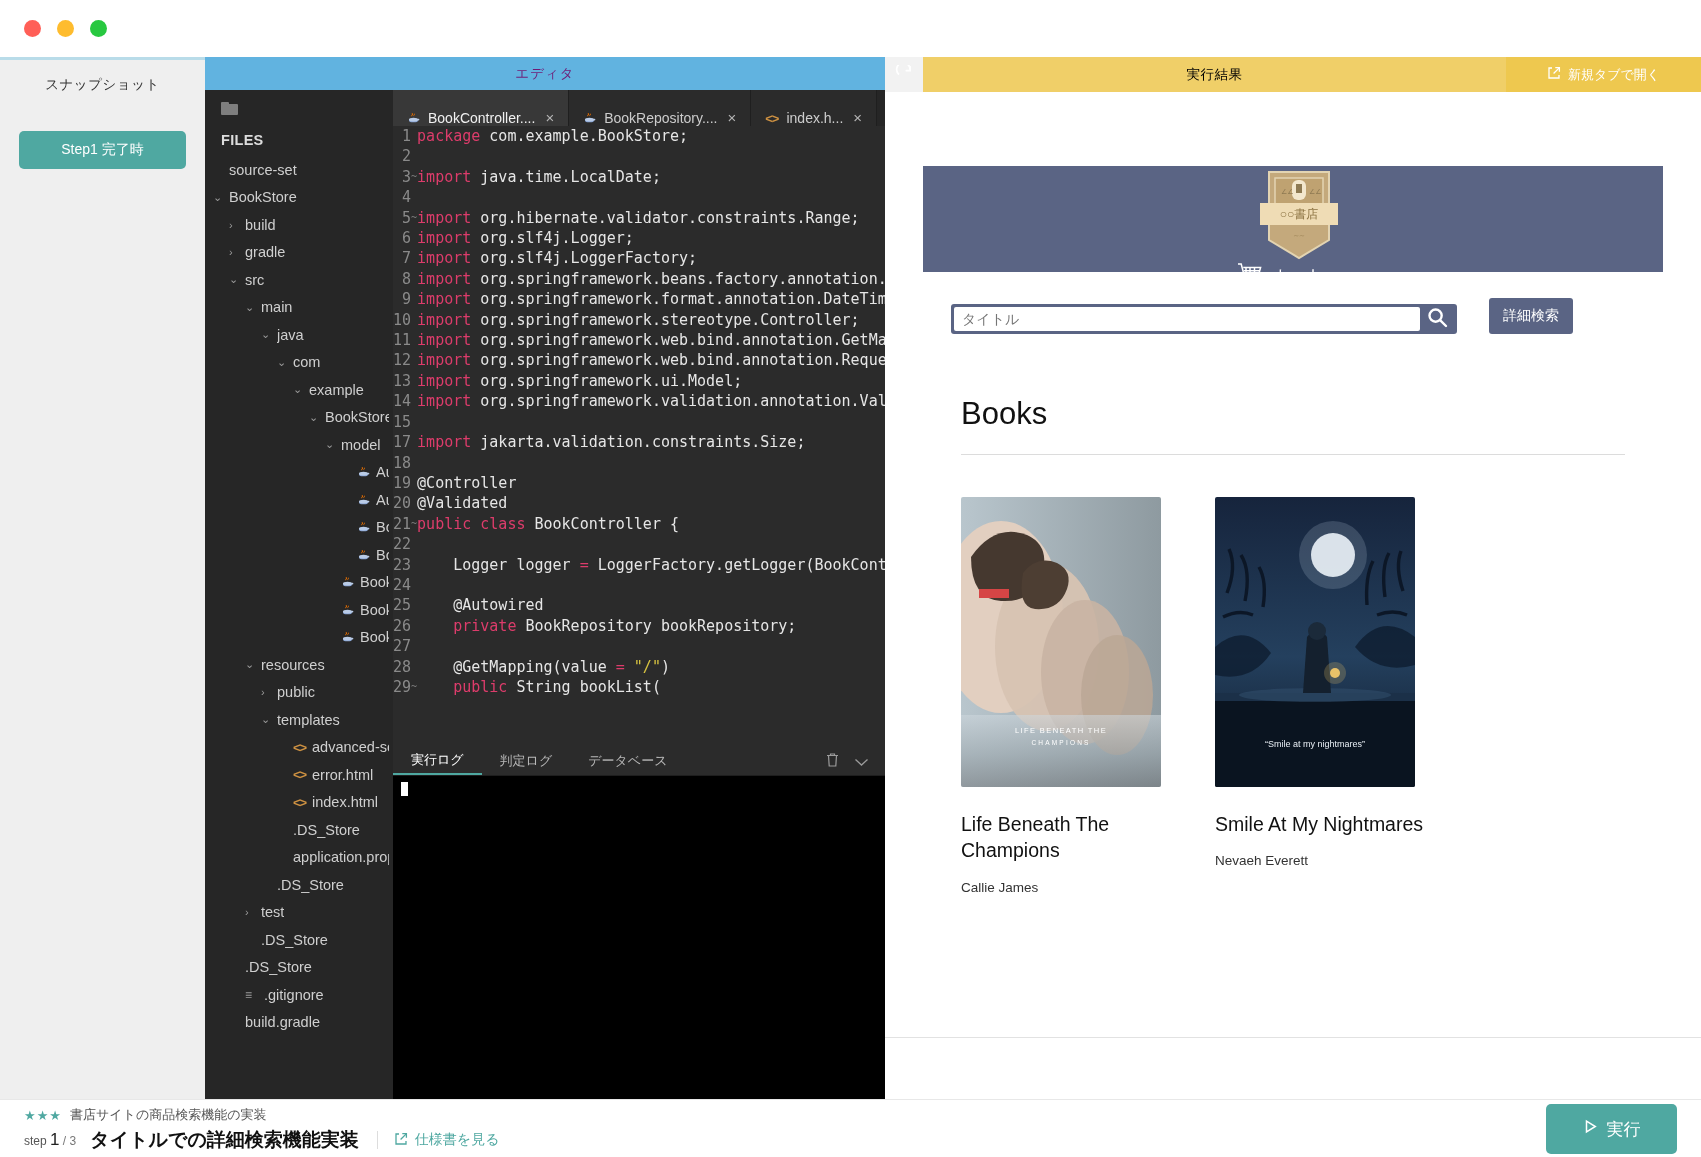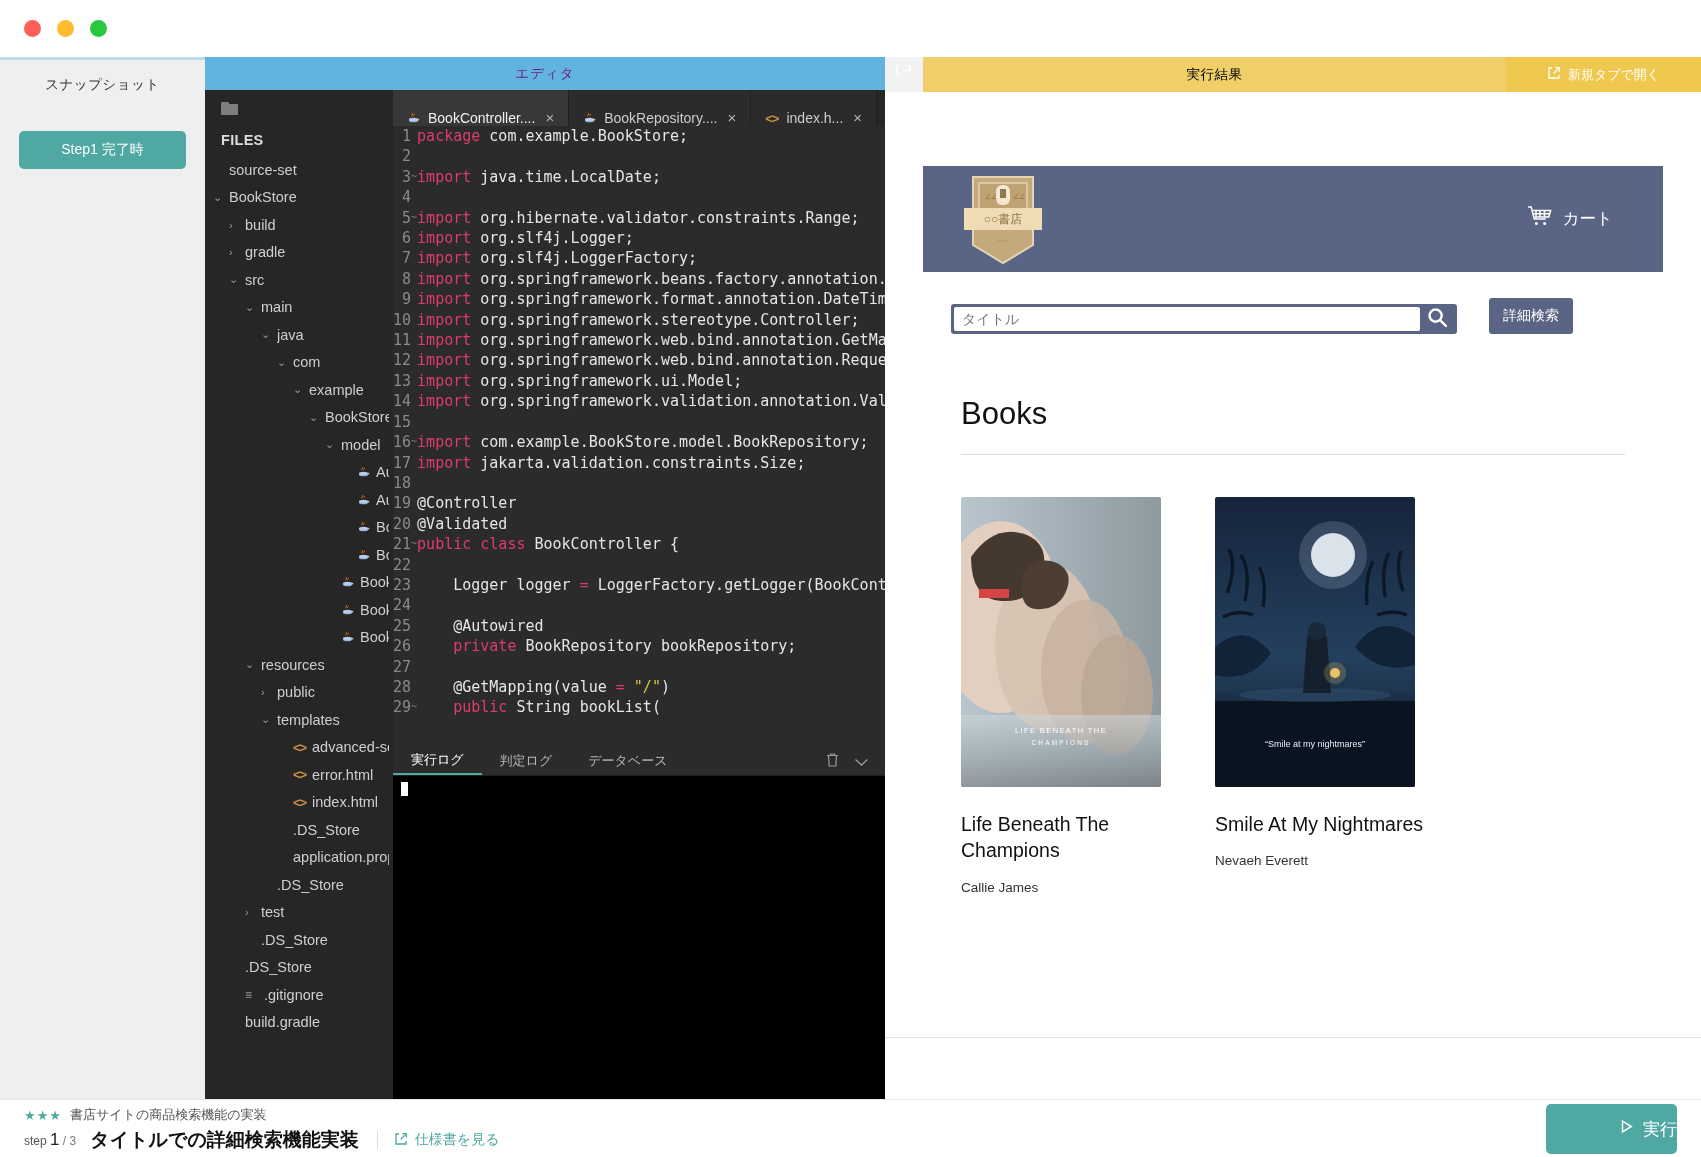--- a/index.html
+++ b/index.html
@@ -140,20 +140,21 @@
     width: 195px; background: #eec84f; color: #ffffff; display: flex; align-items: center;
     justify-content: center; gap: 7px; font-size: 13px; cursor: pointer;
   }
   #preview-frame { height: 1007px; background: #fff; overflow: hidden; position: relative; }
 
   
   #site-header {
     margin: 74px 38px 0 38px; height: 106px; background: #5a6484;
     display: flex; align-items: center; justify-content: space-between; padding: 0 24px;
     position: relative;
+    flex-direction: column;
   }
   #site-logo { width: 88px; height: 96px; position: relative; margin-left: 12px; }
   #cart { display: flex; align-items: center; gap: 10px; color: #fff; font-size: 16.5px; margin-right: 26px; cursor: pointer; }
 
   #search-row { display: flex; align-items: flex-end; margin: 26px 0 0 66px; gap: 32px; }
   #search-box {
     width: 500px; height: 30px; background: #5a6484; border-radius: 3px;
     display: flex; align-items: center; padding: 0 3px; box-sizing: content-box;
   }
   #search-input {
@@ -189,21 +190,21 @@
   #step-total { font-size: 12px; color: #777; }
   #task-title { font-size: 19px; font-weight: bold; color: #111; }
   #spec-link {
     display: flex; align-items: center; gap: 7px; color: #4fa8a1; font-size: 14px;
     cursor: pointer; border-left: 1px solid #ddd; padding-left: 16px; margin-left: 4px;
   }
   #run-btn {
     position: absolute; right: 24px; top: 4px; width: 131px; height: 50px;
     background: #4fa8a1; color: #fff; border: none; border-radius: 5px;
     font-size: 17px; font-family: inherit; cursor: pointer;
-    display: flex; align-items: center; justify-content: flex-end; gap: 9px;
+    display: flex; align-items: center; justify-content: center; gap: 9px;
   }
 </style>
 </head>
 <body>
 
 <div id="app">
 
   <div id="titlebar">
     <span class="traffic tl-red"></span>
     <span class="traffic tl-yellow"></span>
@@ -511,25 +512,20 @@
                   </tr>
                   <tr>
                     <td class="ln">14</td>
                     <td class="fold"></td>
                     <td class="src"><span class="kw">import</span> org.springframework.validation.annotation.Validated;</td>
                   </tr>
                   <tr>
                     <td class="ln">15</td>
                     <td class="fold"></td>
                     <td class="src">&nbsp;</td>
-                  </tr>
-                  <tr>
-                    <td class="ln">16</td>
-                    <td class="fold">~</td>
-                    <td class="src"><span class="kw">import</span> com.example.BookStore.model.BookRepository;</td>
                   </tr>
                   <tr>
                     <td class="ln">17</td>
                     <td class="fold"></td>
                     <td class="src"><span class="kw">import</span> jakarta.validation.constraints.Size;</td>
                   </tr>
                   <tr>
                     <td class="ln">18</td>
                     <td class="fold"></td>
                     <td class="src">&nbsp;</td>

